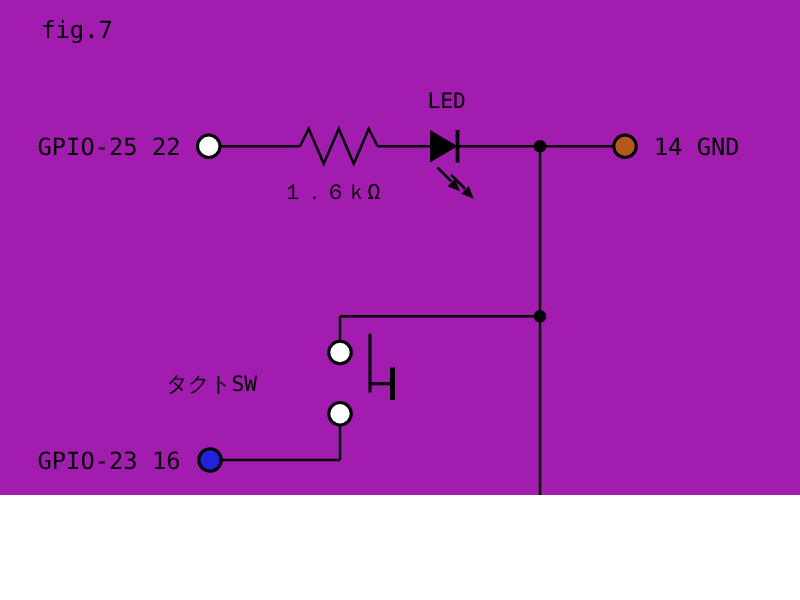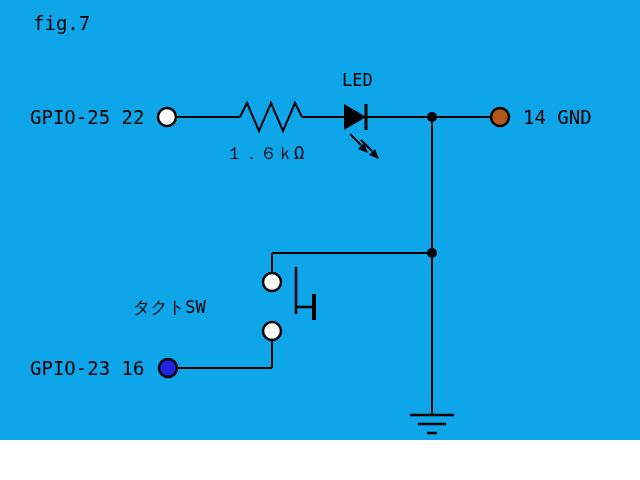--- a/index.html
+++ b/index.html
@@ -4,22 +4,22 @@
 <style>
   html, body {
     margin: 0;
     padding: 0;
     background: #ffffff;
     font-family: "DejaVu Sans Mono", "Liberation Mono", monospace;
   }
   .canvas {
     position: relative;
     width: 640px;
-    height: 440px;
-    background: #0ea5e9;
+    height: 396px;
+    background: #a21caf;
     overflow: hidden;
   }
   svg text {
     font-family: "DejaVu Sans Mono", "Liberation Mono", monospace;
     fill: #000000;
   }
   .lbl-main { font-size: 19px; }
   .lbl-small { font-size: 17px; }
 </style>
 </head>

